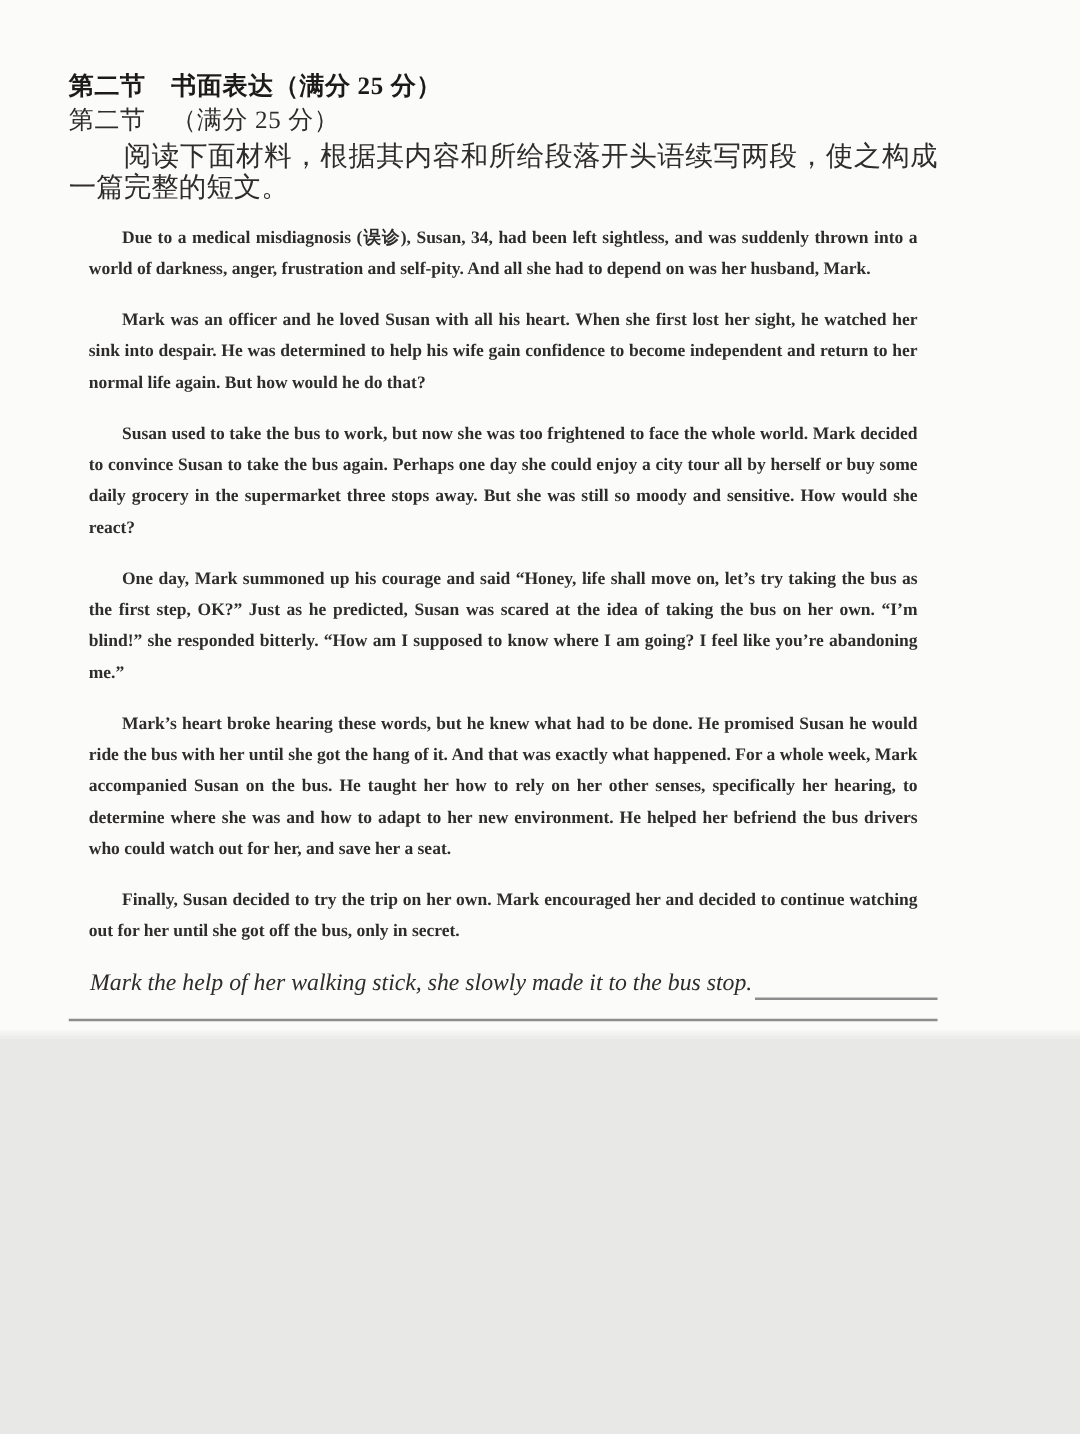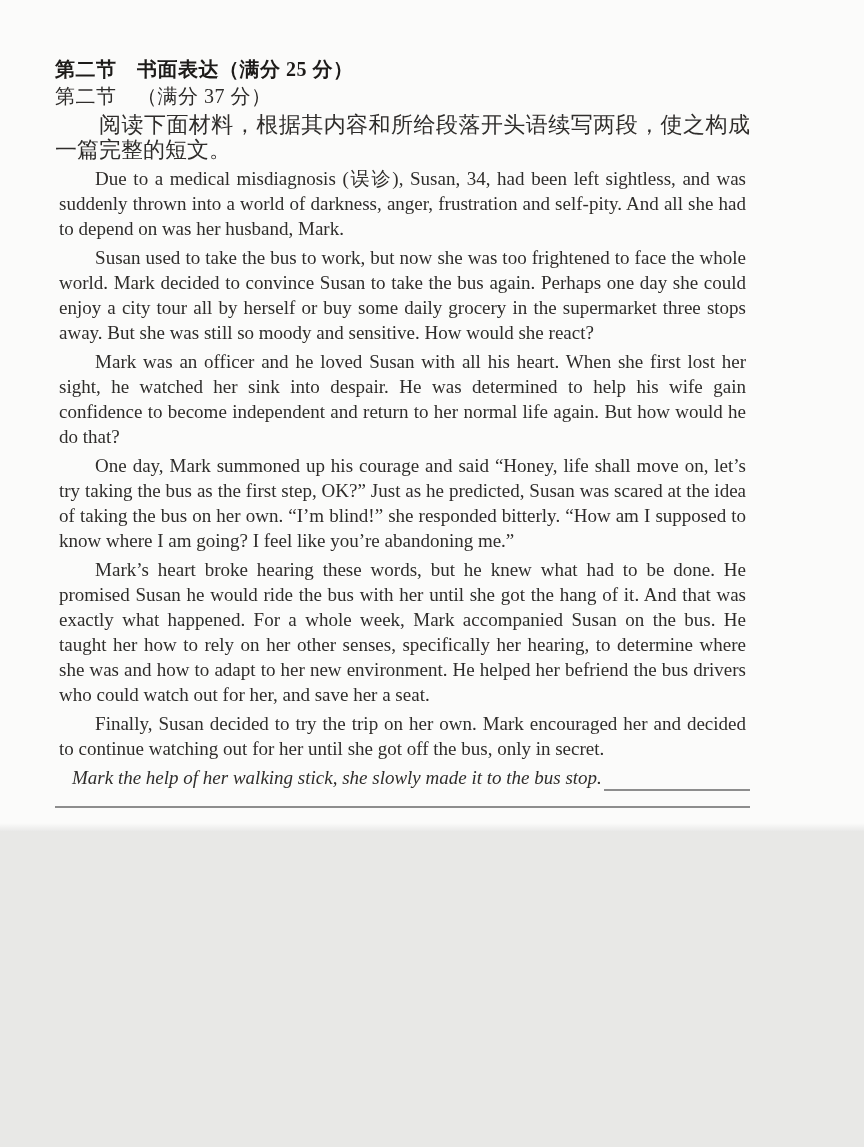--- a/index.html
+++ b/index.html
@@ -50,25 +50,26 @@
   }
   .intro{
     margin:2px 0 2px 0;
     font-size:22px;
     line-height:25px;
     text-indent:2em;
     text-align:justify;
   }
   
   .passage p{
-    margin:4px;
-    font-size:19px;
+    margin:16px;
+    font-size:14px;
     line-height:25px;
     text-indent:1.9em;
     text-align:justify;
+    font-weight:bold;
   }
   
   .notes{margin-top:1px;}
   .notes p{
     margin:0;
     font-size:19px;
     line-height:25px;
   }
   .notes .note-label{padding-left:30px;}
   .notes .note-item{padding-left:38px;}
@@ -114,28 +115,28 @@
   }
 </style>
 </head>
 <body>
 
 <div class="page">
   <div class="content">
 
     <div class="h-bold">第二节　书面表达（满分 25 分）</div>
 
-    <div class="h-sub">第二节　（满分 37 分）</div>
+    <div class="h-sub">第二节　（满分 25 分）</div>
 
     <p class="intro">阅读下面材料，根据其内容和所给段落开头语续写两段，使之构成一篇完整的短文。</p>
 
     <div class="passage">
       <p>Due to a medical misdiagnosis (误诊), Susan, 34, had been left sightless, and was suddenly thrown into a world of darkness, anger, frustration and self-pity. And all she had to depend on was her husband, Mark.</p>
+      <p>Mark was an officer and he loved Susan with all his heart. When she first lost her sight, he watched her sink into despair. He was determined to help his wife gain confidence to become independent and return to her normal life again. But how would he do that?</p>
       <p>Susan used to take the bus to work, but now she was too frightened to face the whole world. Mark decided to convince Susan to take the bus again. Perhaps one day she could enjoy a city tour all by herself or buy some daily grocery in the supermarket three stops away. But she was still so moody and sensitive. How would she react?</p>
-      <p>Mark was an officer and he loved Susan with all his heart. When she first lost her sight, he watched her sink into despair. He was determined to help his wife gain confidence to become independent and return to her normal life again. But how would he do that?</p>
       <p>One day, Mark summoned up his courage and said “Honey, life shall move on, let’s try taking the bus as the first step, OK?” Just as he predicted, Susan was scared at the idea of taking the bus on her own. “I’m blind!” she responded bitterly. “How am I supposed to know where I am going? I feel like you’re abandoning me.”</p>
       <p>Mark’s heart broke hearing these words, but he knew what had to be done. He promised Susan he would ride the bus with her until she got the hang of it. And that was exactly what happened. For a whole week, Mark accompanied Susan on the bus. He taught her how to rely on her other senses, specifically her hearing, to determine where she was and how to adapt to her new environment. He helped her befriend the bus drivers who could watch out for her, and save her a seat.</p>
       <p>Finally, Susan decided to try the trip on her own. Mark encouraged her and decided to continue watching out for her until she got off the bus, only in secret.</p>
     </div>
 
 
     <div class="answer">
       <p class="prompt">
         <span class="prompt-text">Mark the help of her walking stick, she slowly made it to the bus stop.</span>
         <span class="blank"></span>

